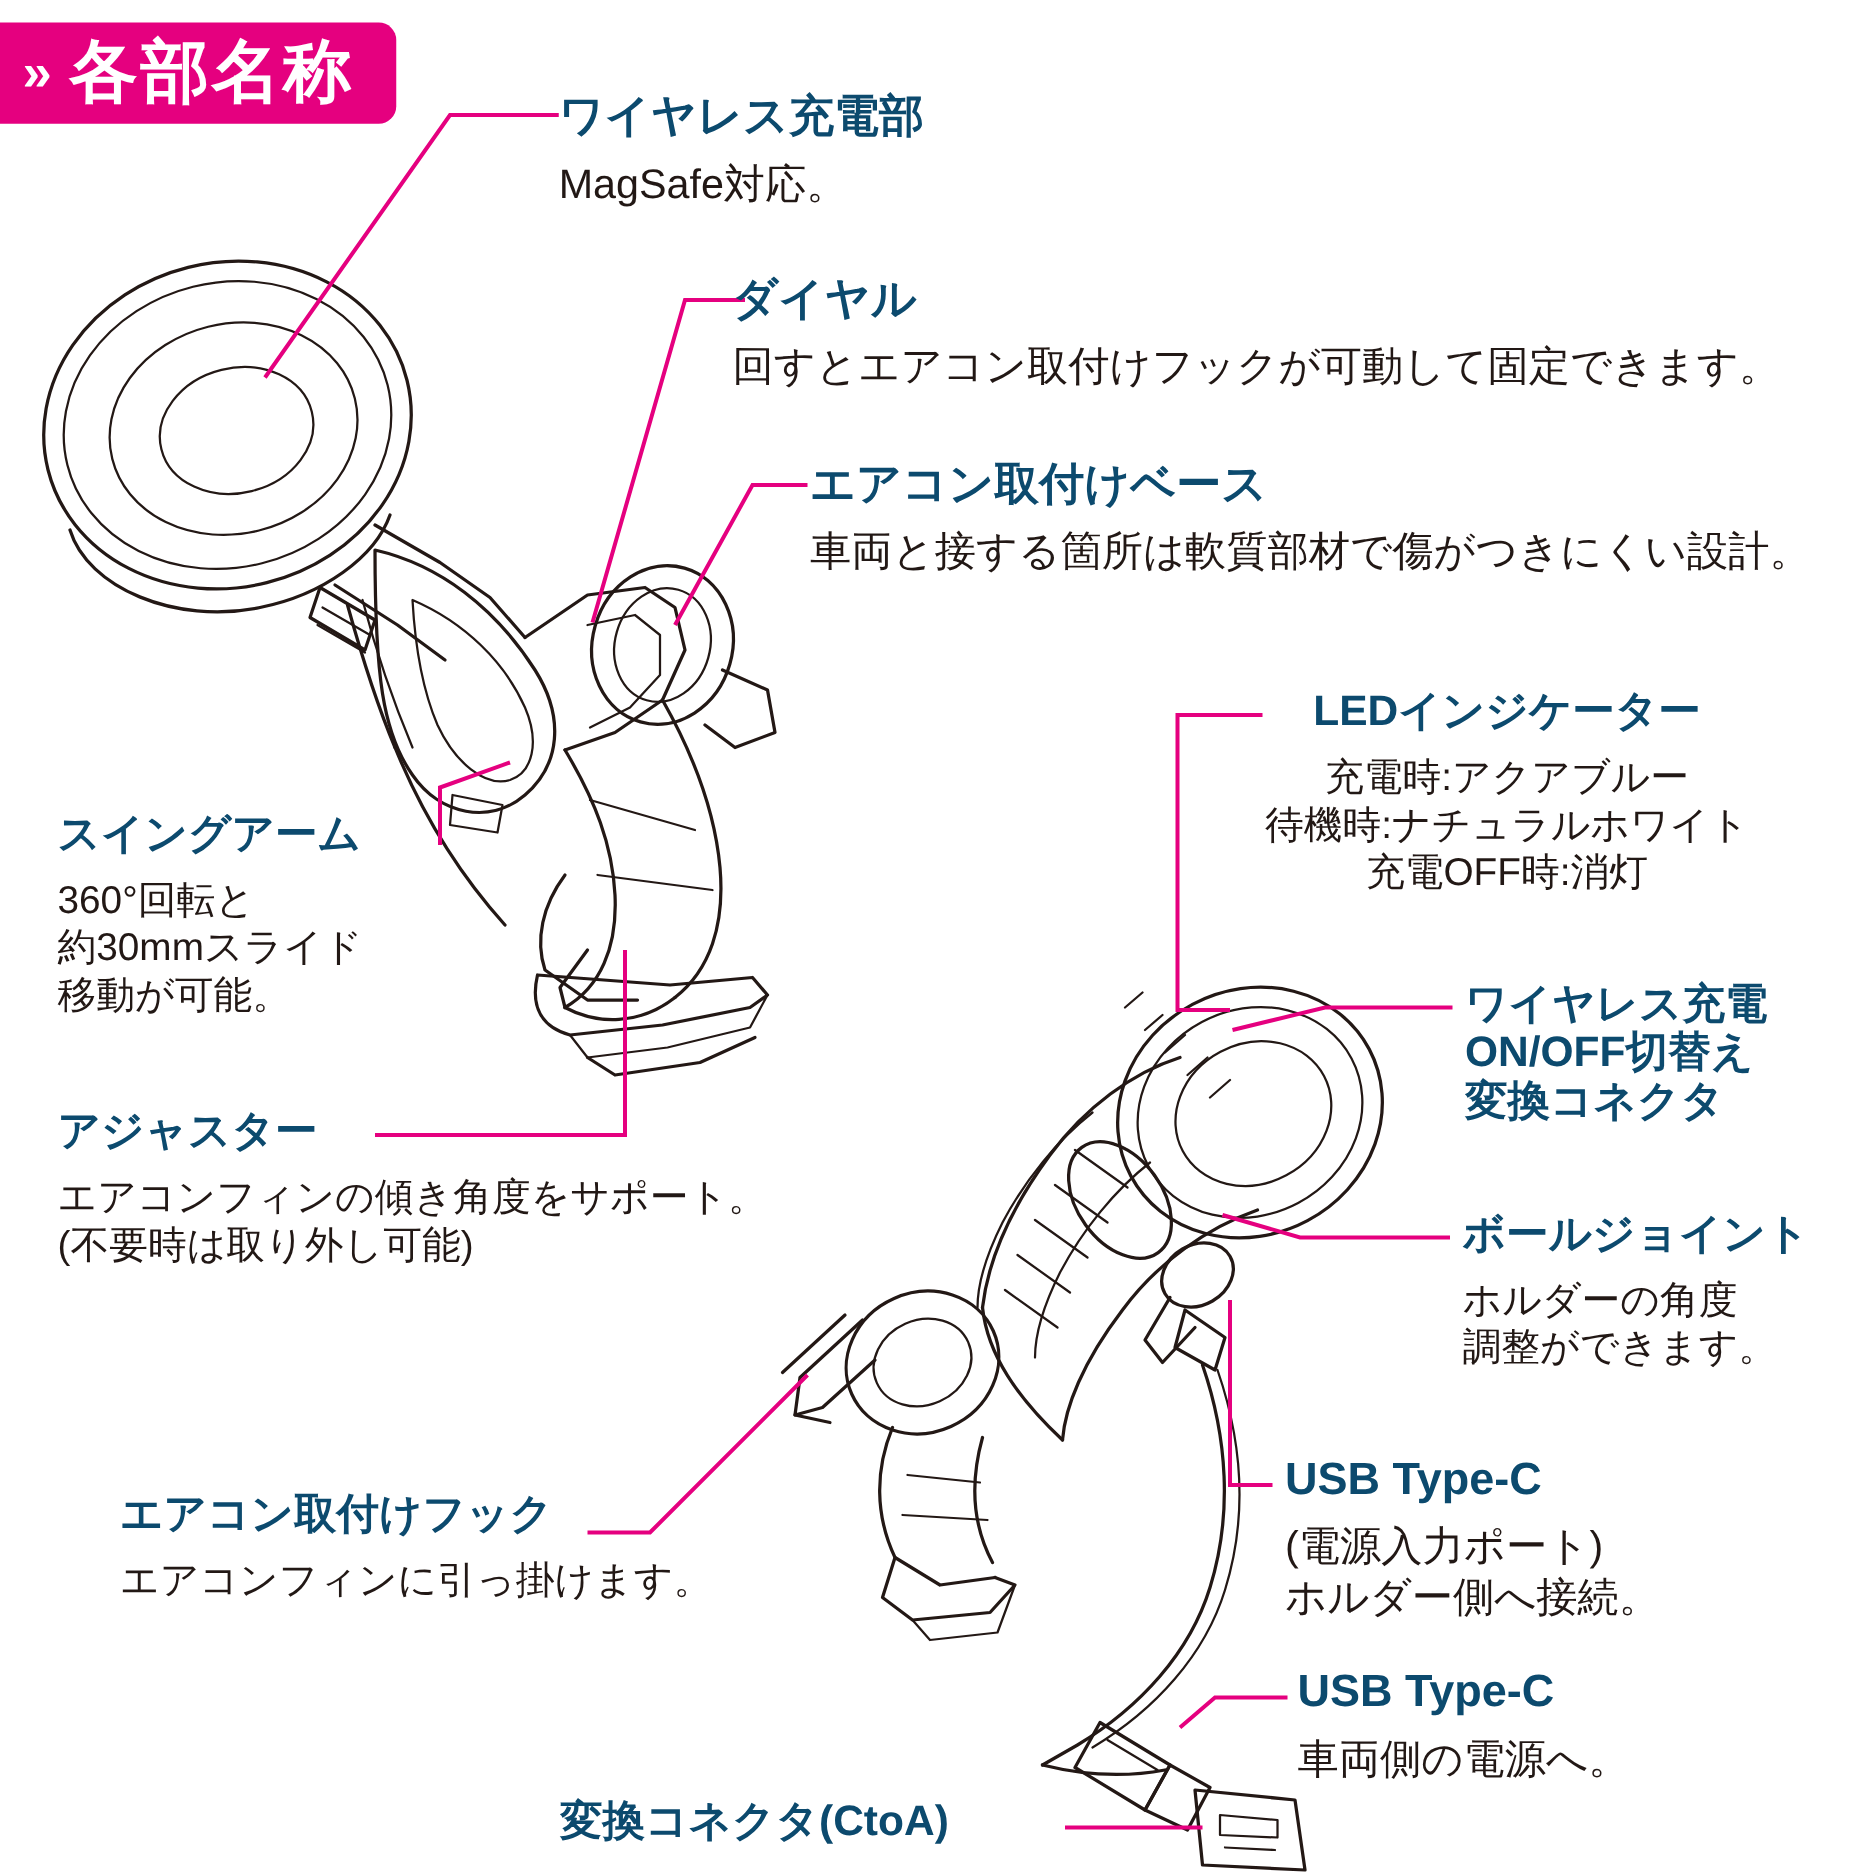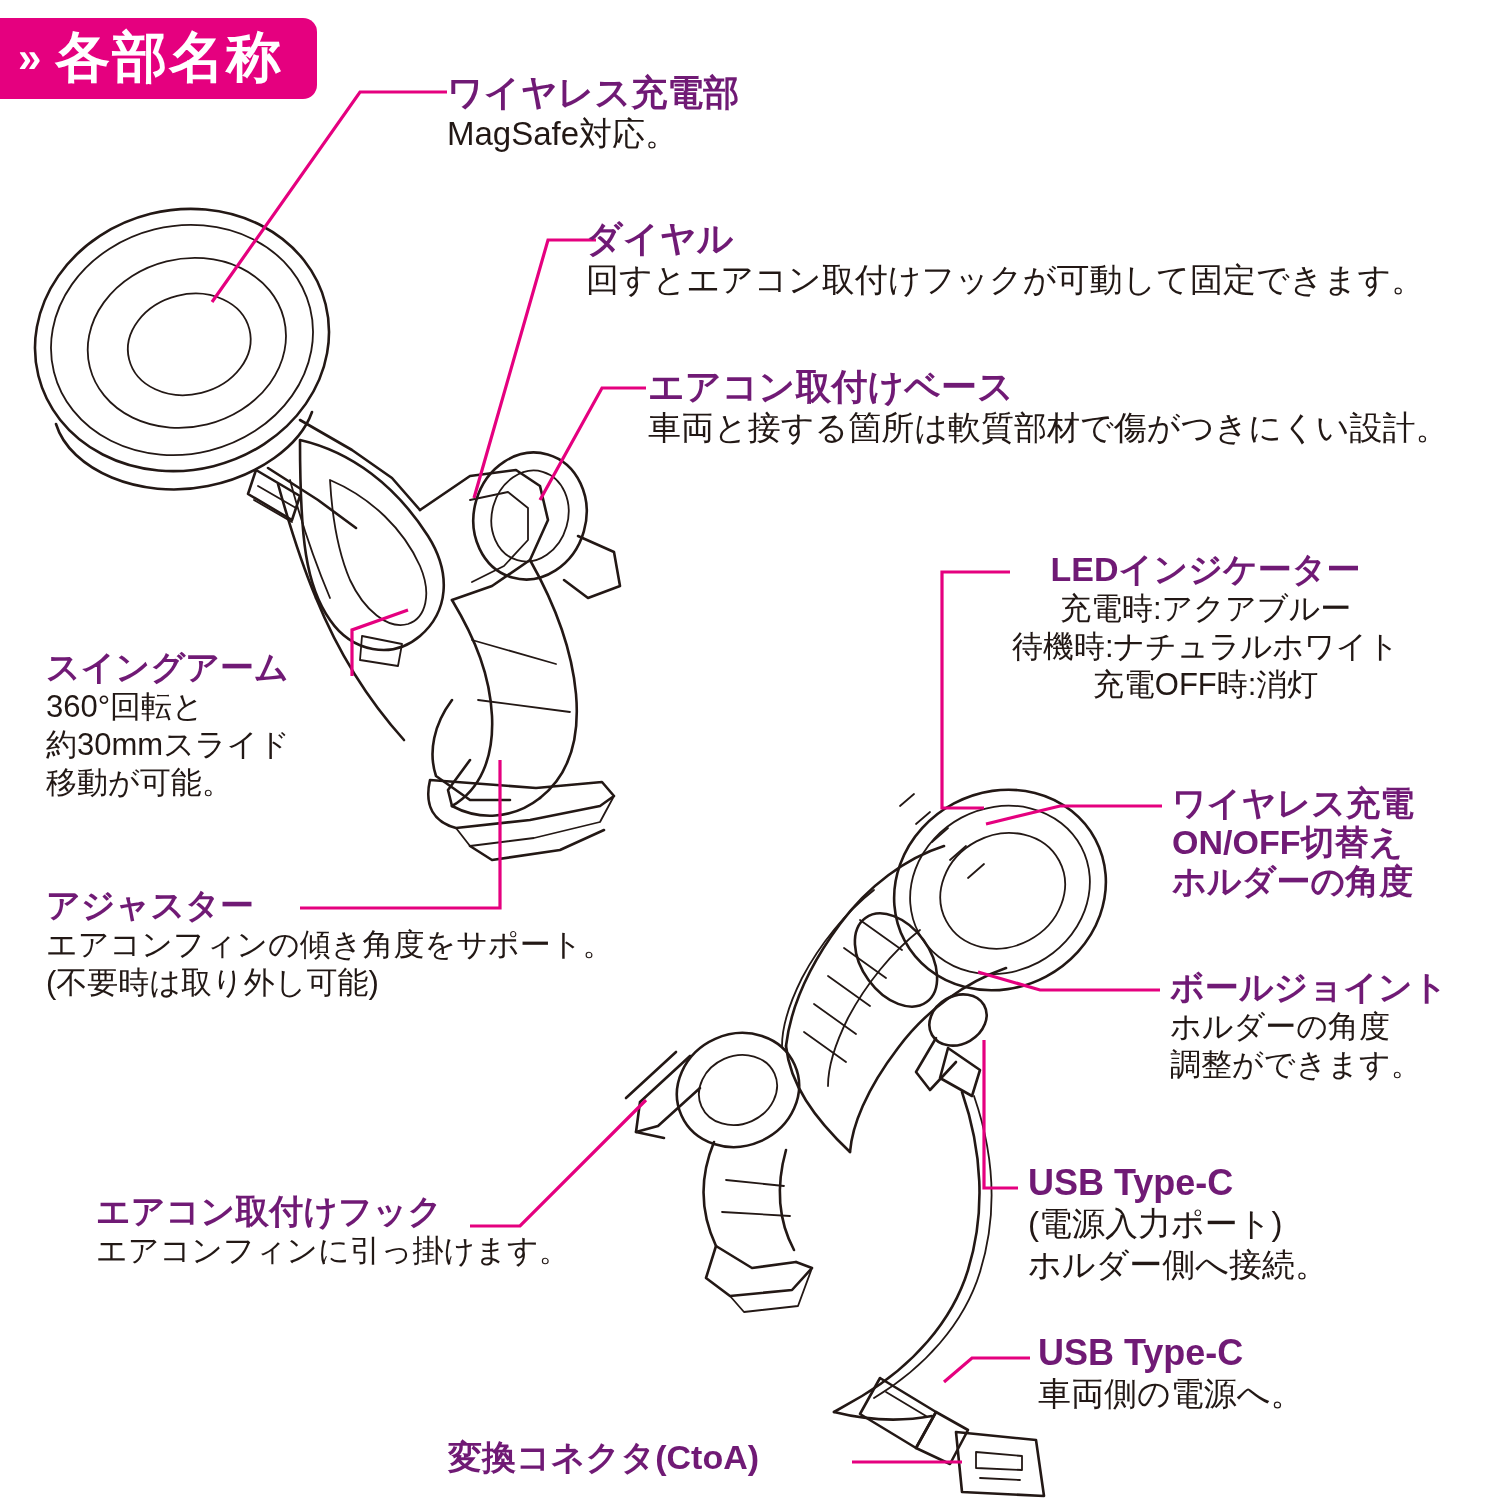--- a/index.html
+++ b/index.html
@@ -39,32 +39,32 @@
     font-size: 55px;
     font-weight: bold;
     letter-spacing: 2px;
     line-height: 1;
   }
   
   .callout {
     position: absolute;
   }
   .callout .lbl {
-    color: #701a75;
+    color: #0c4a6e;
     font-weight: bold;
     font-size: 34px;
     line-height: 1.15;
     white-space: pre-line;
   }
   .callout .desc {
     color: #221815;
     font-size: 31px;
     line-height: 1.22;
     white-space: pre-line;
-    margin-top: 1px;
+    margin-top: 14px;
   }
   .callout.big .lbl { font-size: 36px; }
   .callout.big .desc { font-size: 33px; }
   
   svg.layer {
     position: absolute;
     left: 0;
     top: 0;
     width: 1500px;
     height: 1500px;
@@ -255,21 +255,21 @@
   <div class="callout" style="left:1012px; top:550px;text-align:center;">
     <div class="lbl">LEDインジケーター</div>
     <div class="desc">充電時:アクアブルー
 待機時:ナチュラルホワイト
 充電OFF時:消灯</div>
   </div>
 
   <div class="callout" style="left:1172px; top:784px;">
     <div class="lbl">ワイヤレス充電
 ON/OFF切替え
-ホルダーの角度</div>
+変換コネクタ</div>
     <div class="desc"></div>
   </div>
 
   <div class="callout" style="left:1170px; top:968px;">
     <div class="lbl">ボールジョイント</div>
     <div class="desc">ホルダーの角度
 調整ができます。</div>
   </div>
 
   <div class="callout big" style="left:1028px; top:1162px;">

